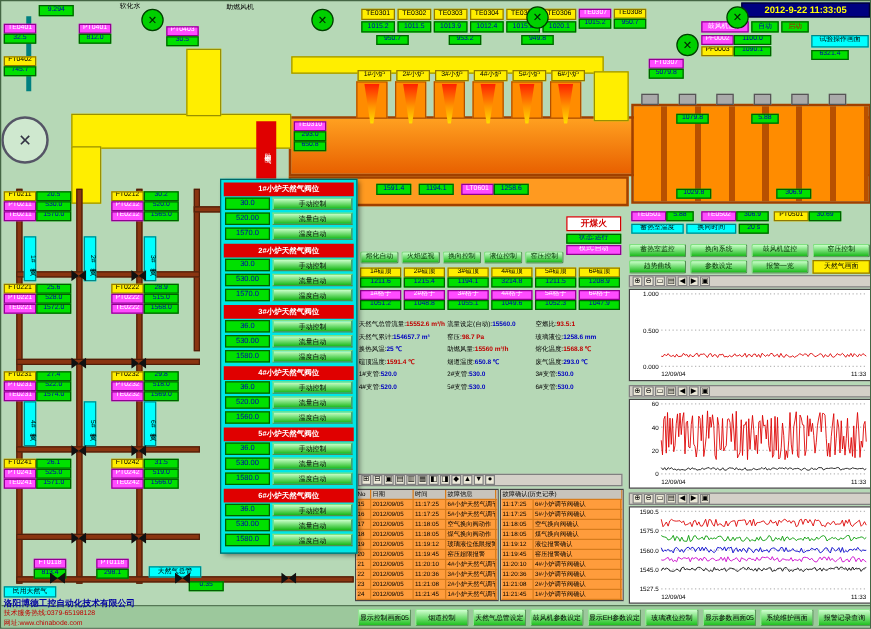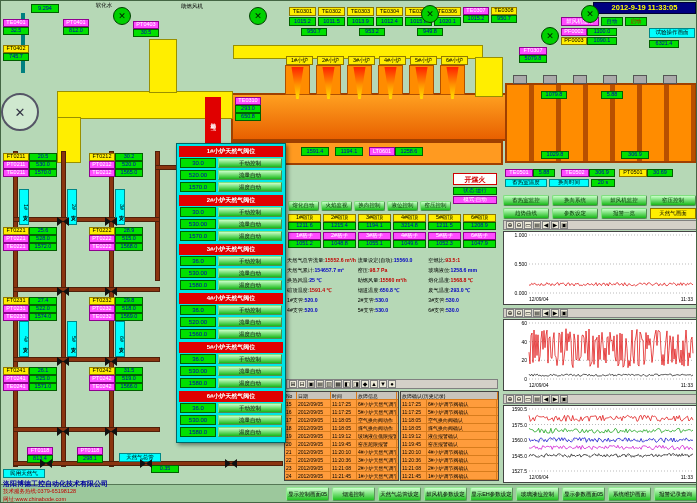--- a/index.html
+++ b/index.html
@@ -135,21 +135,21 @@
     <div class="box s-gv" style="position: absolute; left: 600px; top: 16px; width: 22px; height: 9px;">自动</div>
     <div class="box s-gvr" style="position: absolute; left: 624px; top: 16px; width: 22px; height: 9px;">启动</div>
     <div class="box s-ml" style="position: absolute; left: 560px; top: 27px; width: 26px; height: 8px;">PF0002</div>
     <div class="box s-gv" style="position: absolute; left: 586px; top: 27px; width: 30px; height: 8px;">1100.0</div>
     <div class="box s-yl" style="position: absolute; left: 560px; top: 36px; width: 26px; height: 8px;">PF0003</div>
     <div class="box s-gv" style="position: absolute; left: 586px; top: 36px; width: 30px; height: 8px;">1090.1</div>
     <div class="box s-cl" style="position: absolute; left: 648px; top: 27px; width: 46px; height: 10px;">试验操作画面</div>
     <div class="box s-gv" style="position: absolute; left: 648px; top: 39px; width: 30px; height: 8px;">6321.4</div>
     <div class="box s-ml" style="position: absolute; left: 518px; top: 46px; width: 28px; height: 8px;">FT0307</div>
     <div class="box s-gv" style="position: absolute; left: 518px; top: 54px; width: 28px; height: 8px;">5079.8</div>
-    <div class="box s-nv" style="position: absolute; left: 592px; top: 1px; width: 103px; height: 12px;">2012-9-19 11:33:05</div>
+    <div class="box s-nv" style="position: absolute; left: 592px; top: 1px; width: 103px; height: 12px;">2012-9-22 11:33:05</div>
     <div class="box s-rlv" style="position: absolute; left: 204px; top: 96px; width: 16px; height: 46px;">助燃空气</div>
     <div class="box s-ml" style="position: absolute; left: 234px; top: 96px; width: 26px; height: 8px;">TE0310</div>
     <div class="box s-gv" style="position: absolute; left: 234px; top: 104px; width: 26px; height: 8px;">293.0</div>
     <div class="box s-gv" style="position: absolute; left: 234px; top: 112px; width: 26px; height: 8px;">650.8</div>
     <div class="box s-gv" style="position: absolute; left: 300px; top: 146px; width: 28px; height: 9px;">1591.4</div>
     <div class="box s-gv" style="position: absolute; left: 334px; top: 146px; width: 28px; height: 9px;">1194.1</div>
     <div class="box s-ml" style="position: absolute; left: 368px; top: 146px; width: 26px; height: 9px;">LT0601</div>
     <div class="box s-gv" style="position: absolute; left: 394px; top: 146px; width: 28px; height: 9px;">1258.6</div>
     <div class="box s-gv" style="position: absolute; left: 540px; top: 90px; width: 26px; height: 8px;">1079.8</div>
     <div class="box s-gv" style="position: absolute; left: 600px; top: 90px; width: 22px; height: 8px;">5.88</div>

